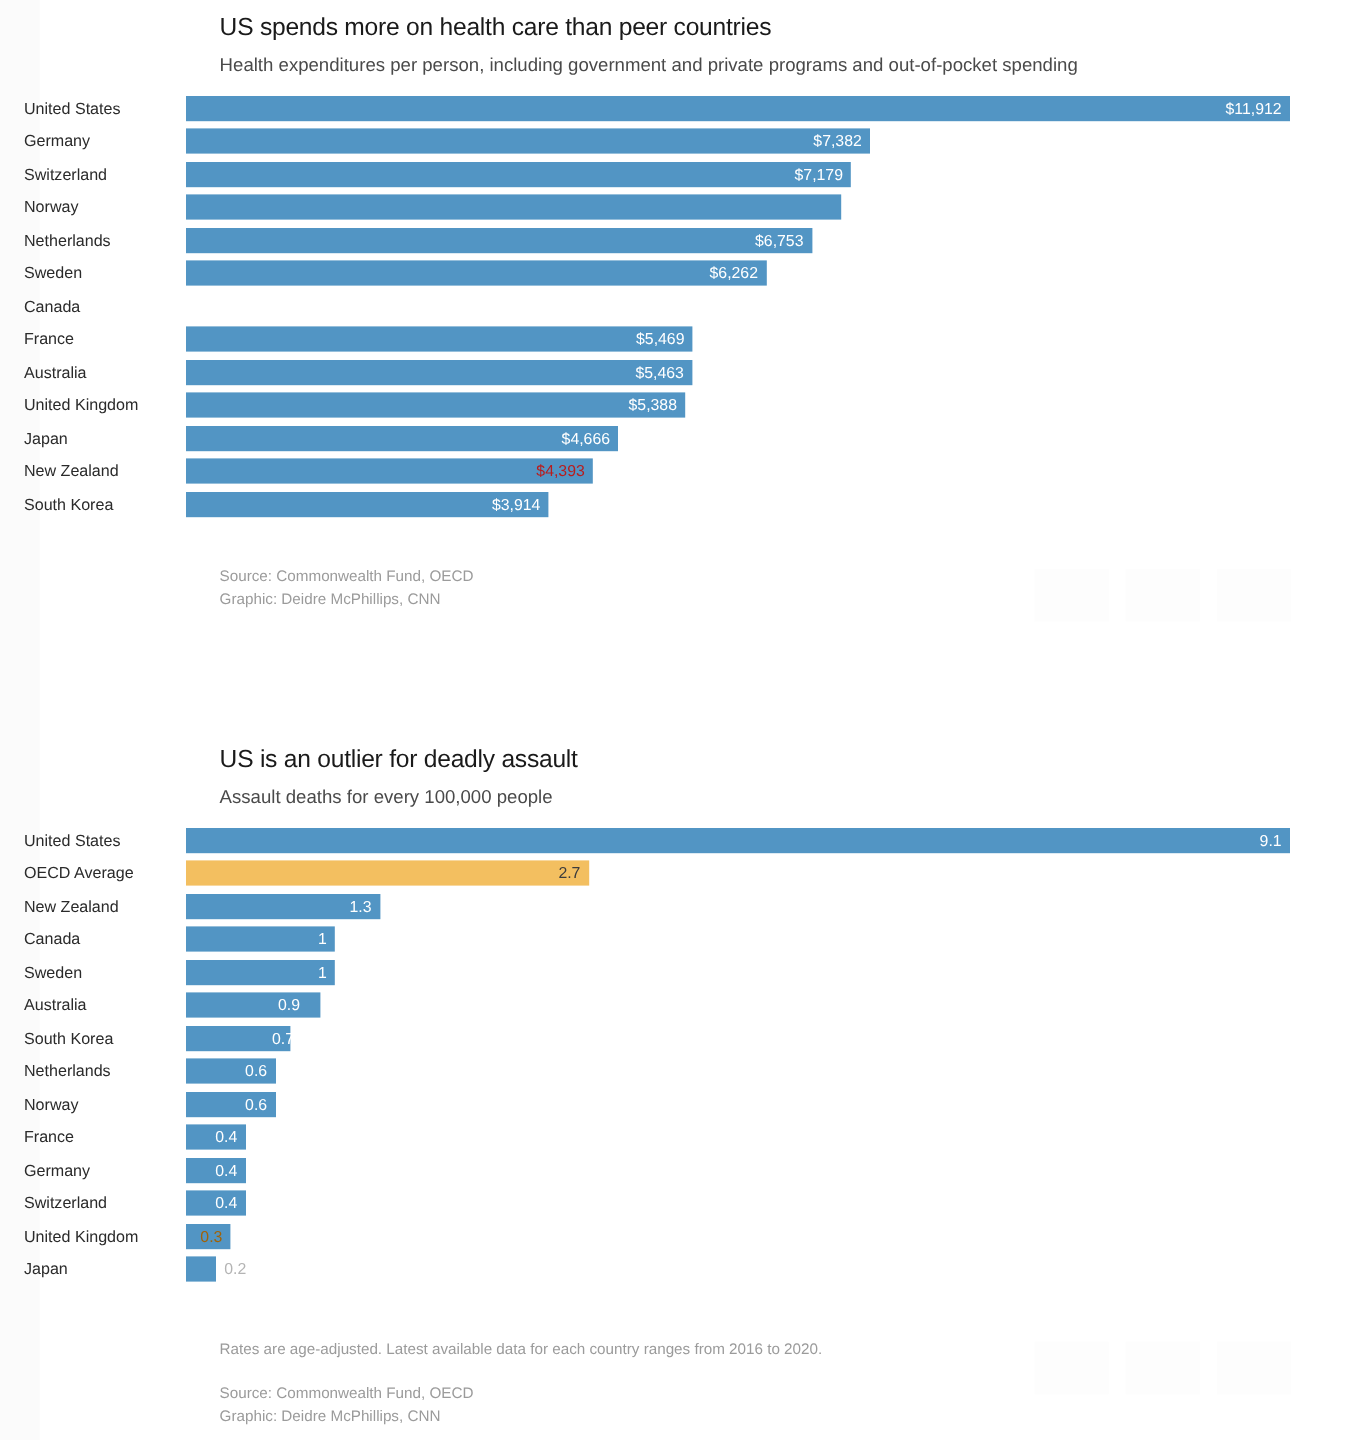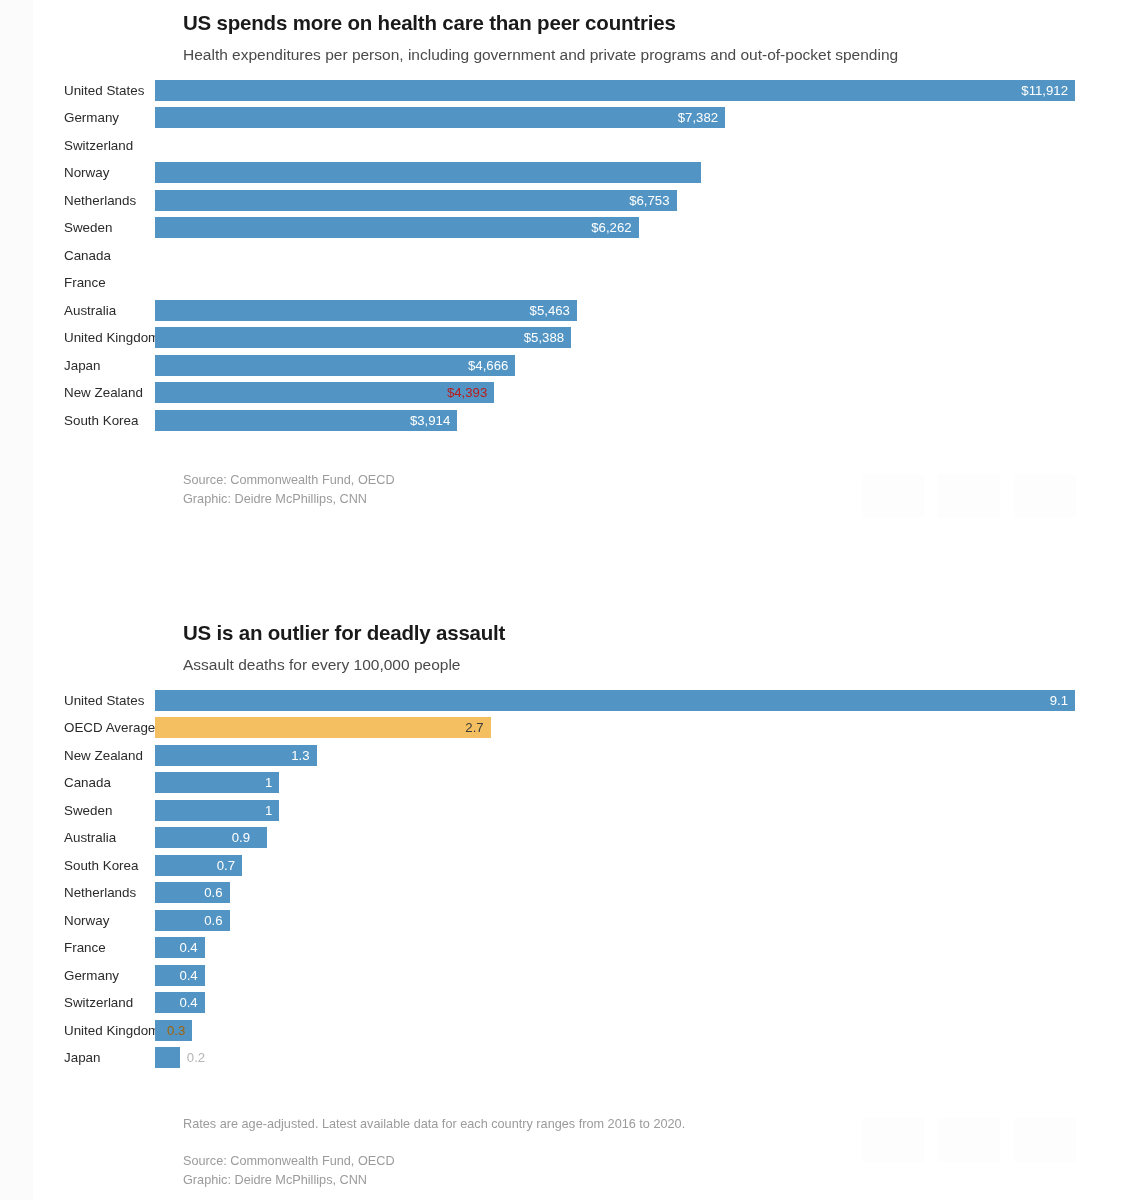--- a/index.html
+++ b/index.html
@@ -34,21 +34,21 @@
   }
   #figure-spending { top: 0px; }
   #figure-assault  { top: 610px; }
 
   .chart-header {
     padding-left: 183px;
     padding-right: 60px;
   }
   .chart-title {
     font-size: 20.5px;
-    font-weight: bold;
+    font-weight: normal;
     color: #1a1a1a;
     letter-spacing: -0.2px;
     margin: 0;
     padding-top: 10px;
     line-height: 1.25;
   }
   .chart-subtitle {
     font-size: 15.5px;
     color: #4a4a4a;
     margin: 0;
@@ -68,21 +68,21 @@
     width: 100%;
   }
   .bar-label {
     position: absolute;
     left: 0;
     width: 108px;
     top: 0;
     height: 21px;
     line-height: 22px;
     text-align: left;
-    padding-left: 64px;
+    padding-left: 20px;
     box-sizing: border-box;
     font-size: 13.4px;
     color: #2b2b2b;
     white-space: nowrap;
   }
   .bar-track {
     position: absolute;
     left: 155px;
     right: 0;
     top: 0;
@@ -174,20 +174,24 @@
         </div>
         <div class="bar-row">
           <div class="bar-label">Germany</div>
           <div class="bar-track">
             <div class="bar" style="width: 570.134px; background: rgb(82, 149, 196);"></div>
             <div class="bar-value inside" style="color: rgb(255, 255, 255); left: 0px; width: 570.134px;">$7,382</div>
           </div>
         </div>
         <div class="bar-row">
           <div class="bar-label">Switzerland</div>
+          <div class="bar-track">
+            <div class="bar" style="width: 554.456px; background: rgb(82, 149, 196);"></div>
+            <div class="bar-value inside" style="color: rgb(255, 255, 255); left: 0px; width: 554.456px;">$7,179</div>
+          </div>
         </div>
         <div class="bar-row">
           <div class="bar-label">Norway</div>
           <div class="bar-track">
             <div class="bar" style="width: 545.651px; background: rgb(82, 149, 196);"></div>
             <div class="bar-value inside" style="color: rgb(255, 255, 255); left: 0px; width: 619px;">$7,065</div>
           </div>
         </div>
         <div class="bar-row">
           <div class="bar-label">Netherlands</div>
@@ -201,20 +205,24 @@
           <div class="bar-track">
             <div class="bar" style="width: 483.633px; background: rgb(82, 149, 196);"></div>
             <div class="bar-value inside" style="color: rgb(255, 255, 255); left: 0px; width: 483.633px;">$6,262</div>
           </div>
         </div>
         <div class="bar-row">
           <div class="bar-label">Canada</div>
         </div>
         <div class="bar-row">
           <div class="bar-label">France</div>
+          <div class="bar-track">
+            <div class="bar" style="width: 422.388px; background: rgb(82, 149, 196);"></div>
+            <div class="bar-value inside" style="color: rgb(255, 255, 255); left: 0px; width: 422.388px;">$5,469</div>
+          </div>
         </div>
         <div class="bar-row">
           <div class="bar-label">Australia</div>
           <div class="bar-track">
             <div class="bar" style="width: 421.924px; background: rgb(82, 149, 196);"></div>
             <div class="bar-value inside" style="color: rgb(255, 255, 255); left: 0px; width: 421.924px;">$5,463</div>
           </div>
         </div>
         <div class="bar-row">
           <div class="bar-label">United Kingdom</div>
@@ -296,21 +304,21 @@
           <div class="bar-label">Australia</div>
           <div class="bar-track">
             <div class="bar" style="width: 111.892px; background: rgb(82, 149, 196);"></div>
             <div class="bar-value inside" style="color: rgb(255, 255, 255); left: 0px; width: 102px;">0.9</div>
           </div>
         </div>
         <div class="bar-row">
           <div class="bar-label">South Korea</div>
           <div class="bar-track">
             <div class="bar" style="width: 87.027px; background: rgb(82, 149, 196);"></div>
-            <div class="bar-value inside" style="color: rgb(255, 255, 255); left: 0px; width: 87.027px;">0.7</div>
+            <div class="bar-value inside" style="color: rgb(255, 255, 255); left: 10px; width: 87.027px;">0.7</div>
           </div>
         </div>
         <div class="bar-row">
           <div class="bar-label">Netherlands</div>
           <div class="bar-track">
             <div class="bar" style="width: 74.5946px; background: rgb(82, 149, 196);"></div>
             <div class="bar-value inside" style="color: rgb(255, 255, 255); left: 0px; width: 74.5946px;">0.6</div>
           </div>
         </div>
         <div class="bar-row">

